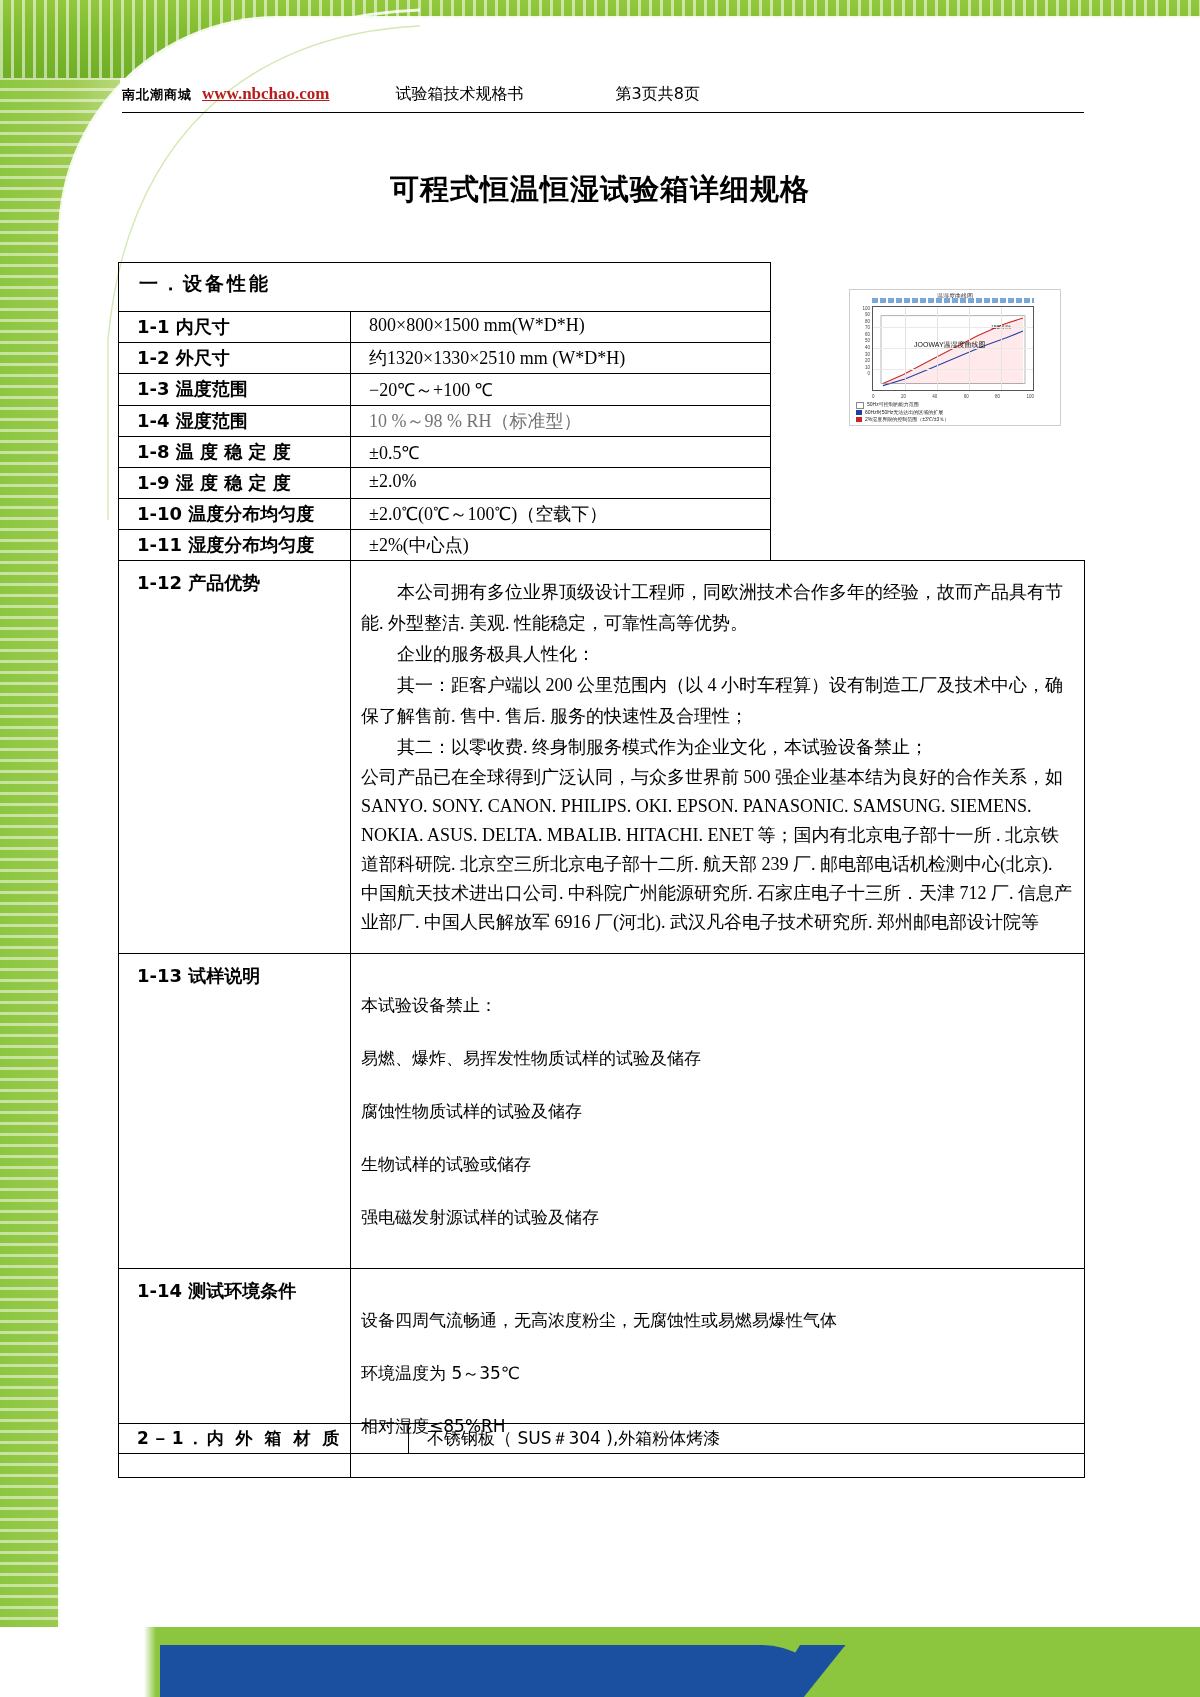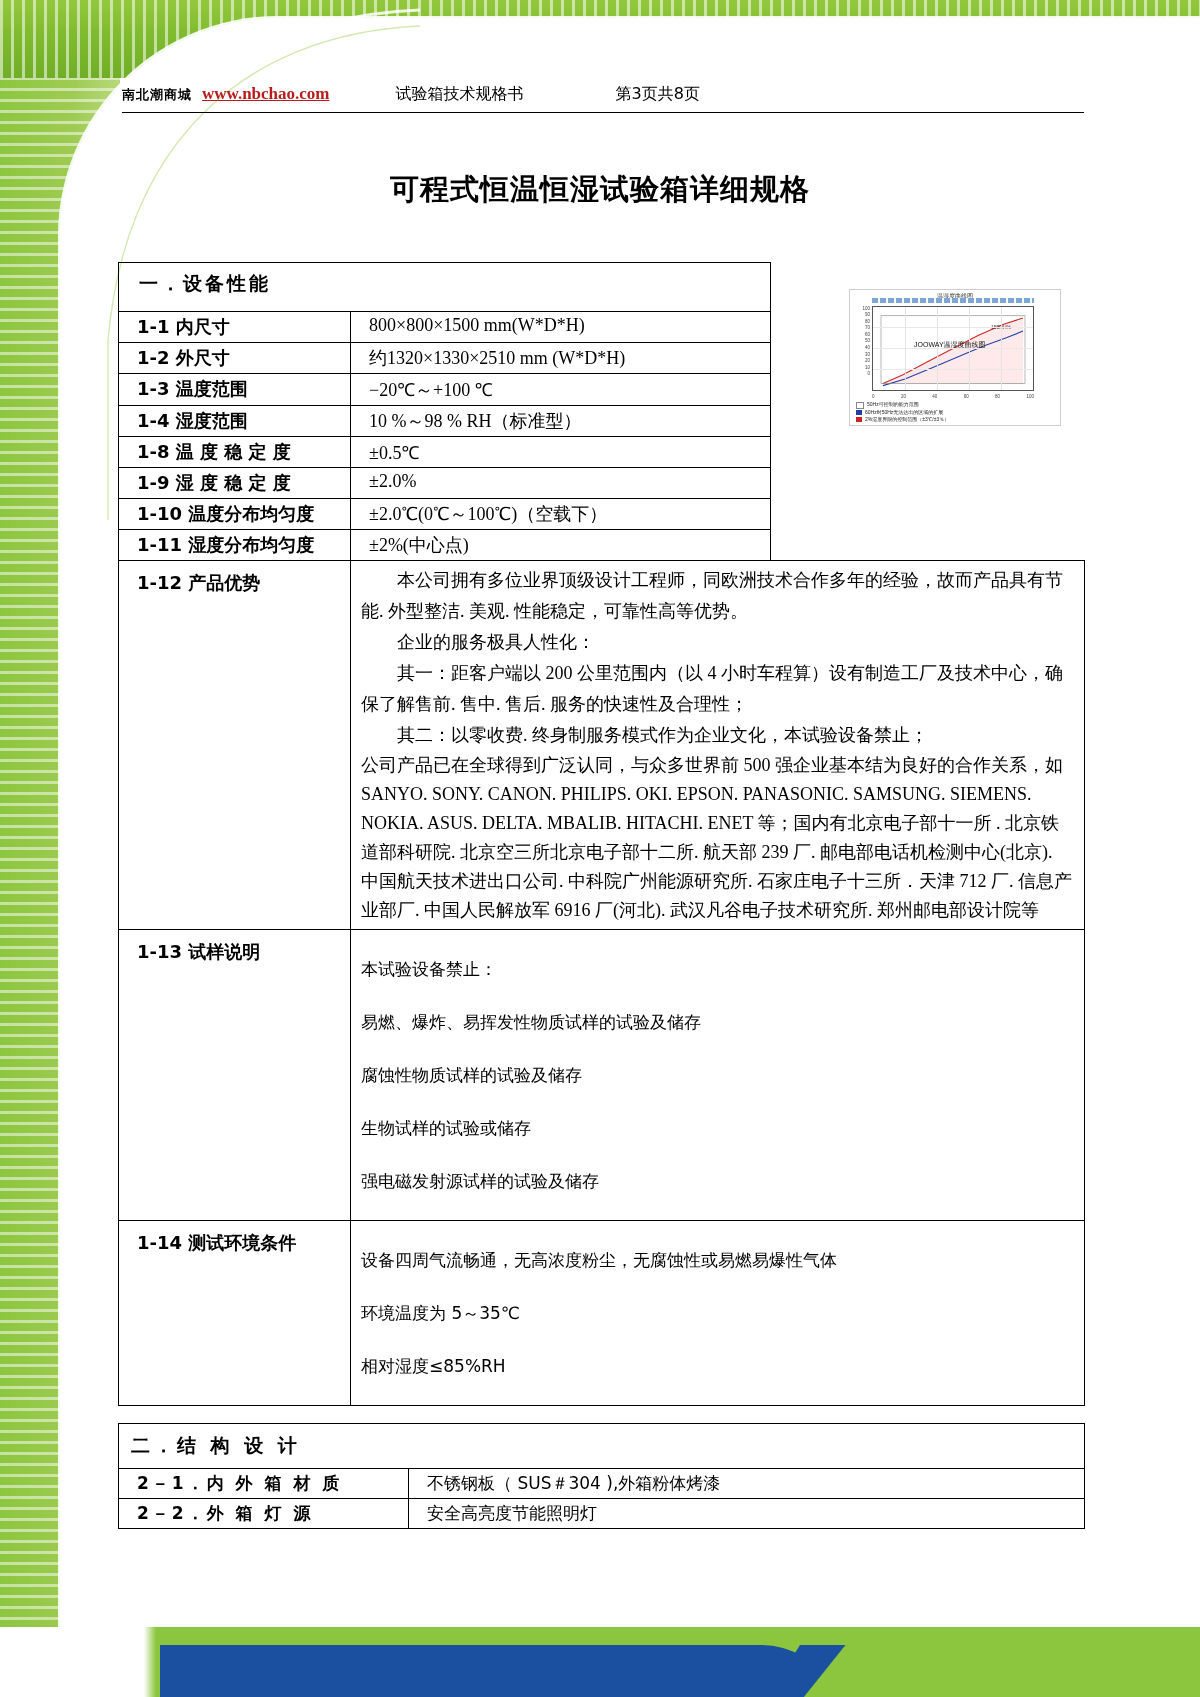--- a/index.html
+++ b/index.html
@@ -157,21 +157,21 @@
     font-family: "DejaVu Sans", sans-serif;
     font-weight: bold;
     font-size: 18px;
     white-space: nowrap;
   }
   .val {
     font-family: "Liberation Serif", serif;
     font-size: 18px;
   }
   .val-hl {
-    color: #000000;
+    color: #737373;
     font-family: "Liberation Serif", serif;
     font-size: 18px;
   }
   .row-h { height: 30px; }
 
   .chart-cell {
     border-left: none !important;
     border-top: none !important;
     border-bottom: none !important;
     border-right: none !important;
@@ -254,21 +254,21 @@
     background: repeating-linear-gradient(90deg,#7aa7d8 0 6px,#ffffff 6px 8px);
   }
 
   .para {
     font-family: "Liberation Serif", serif;
     font-size: 18px;
     line-height: 31px;
     margin: 0;
   }
   .para.indent { text-indent: 36px; }
-  .cell-pad { padding: 4px 10px !important; }
+  .cell-pad { padding: 16px 10px !important; }
 
   .sans {
     font-family: "DejaVu Sans", sans-serif;
     font-size: 17px;
     line-height: 36px;
   }
 
   #table2 {
     left: 118px; top: 1423px;
     width: 966px;
@@ -435,27 +435,20 @@
     </tr>
   </tbody>
     </table>
 
   <table class="tbl" id="table2">
     <colgroup>
       <col style="width:290px">
       <col style="width:676px">
     </colgroup>
     <tbody>
-        <tr>
-      <td colspan="2" class="sec-head2">二．结 构 设 计</td>
-    </tr>
     <tr class="row-h">
       <td class="lbl2">2－1．内  外 箱  材  质</td>
       <td class="val2">不锈钢板（ SUS＃304 ),外箱粉体烤漆</td>
     </tr>
-    <tr class="row-h">
-      <td class="lbl2">2－2．外   箱   灯   源</td>
-      <td class="val2">安全高亮度节能照明灯</td>
-    </tr>
   </tbody>
     </table>
 
 </div>
 
 </body></html>

